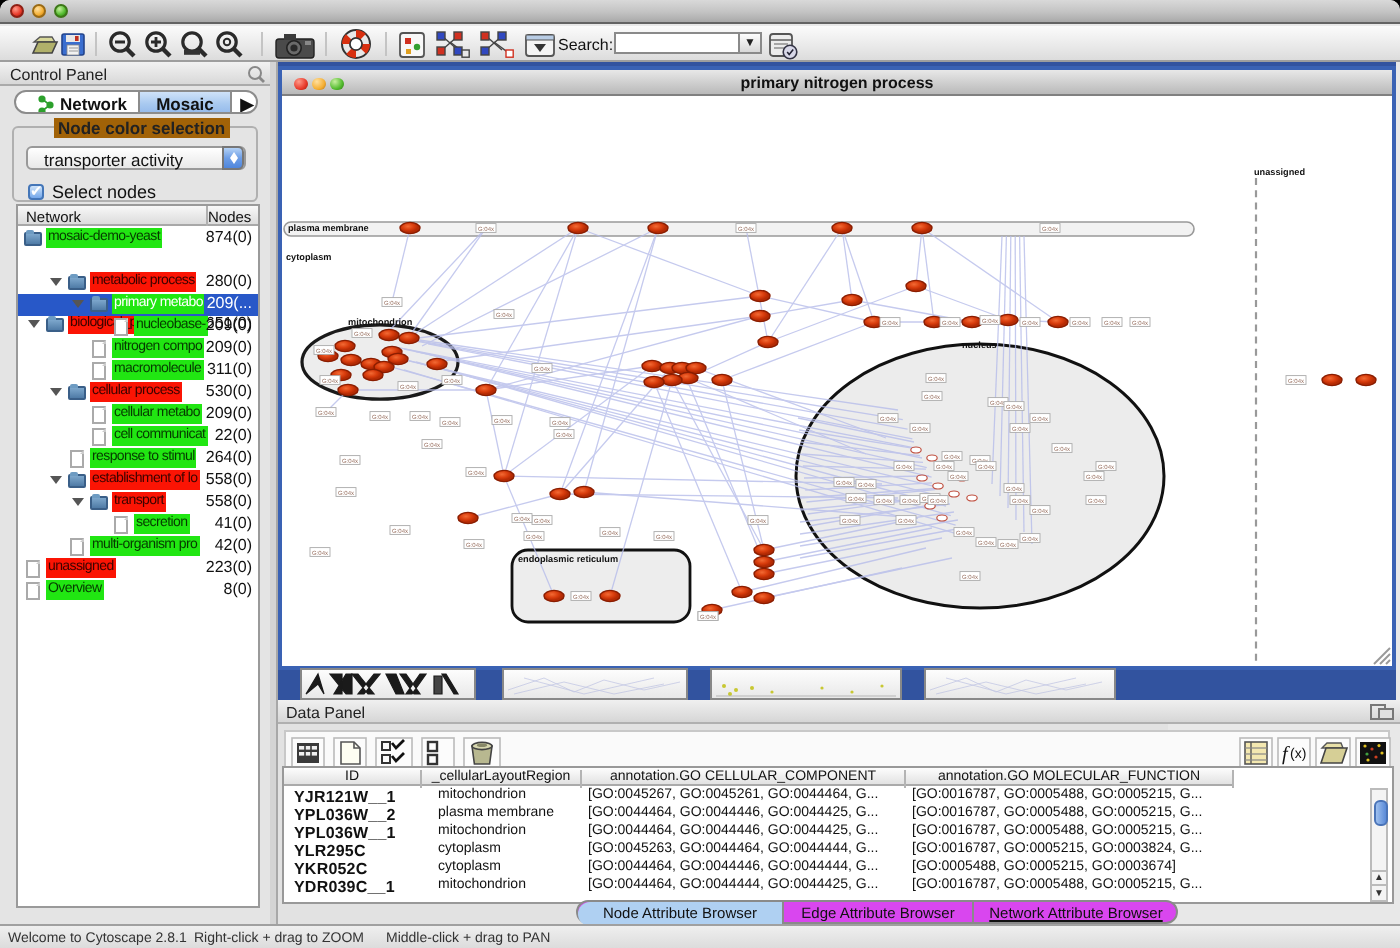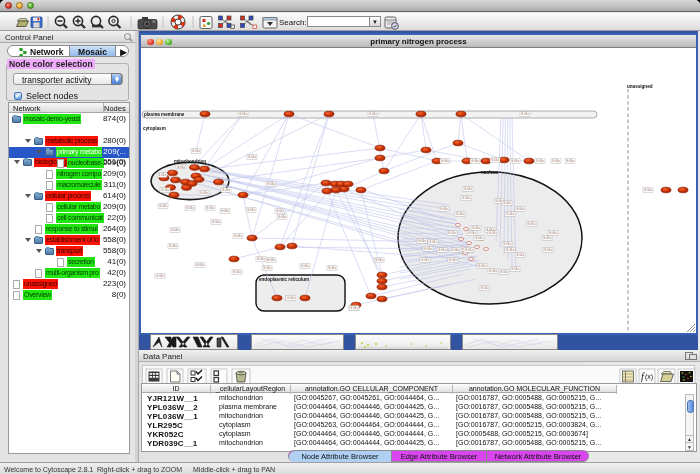--- a/index.html
+++ b/index.html
@@ -28,21 +28,21 @@
 #cphead { position:absolute; left:0; top:0; width:135px; height:12px;
   background:linear-gradient(#f2f2f2,#d8d8d8); border-bottom:1px solid #aaa; }
 #cphead .t { position:absolute; left:5px; top:2px; font-size:8px; color:#222; }
 #tabs { position:absolute; left:7px; top:14px; width:122px; height:12px; background:#fff; border:1px solid #8c8c8c; border-radius:6px; overflow:hidden; }
 #tabs .seg { position:absolute; top:0; height:12px; font-size:8.5px; font-weight:bold; color:#111; }
 #tabnet { left:0; width:61px; }
 #tabnet span { position:absolute; left:22px; top:1px; }
 #tabmos { left:61px; width:47px; background:linear-gradient(#cfe2f8,#a8c9f0 50%,#8fb6ea); border-left:1px solid #8c8c8c; border-right:1px solid #8c8c8c; text-align:center; line-height:12px; }
 #tabarr { left:109px; width:13px; text-align:center; font-size:5.5px; line-height:12px; }
 #groupbox { position:absolute; left:6px; top:32px; width:123px; height:38px; border:1px solid #b0b0b0; border-radius:3px; }
-#groupbox .gt { position:absolute; left:0; top:-5px; background:#f0abfc; padding:0 2px; font-size:8.5px; font-weight:bold; color:#222; }
+#groupbox .gt { position:absolute; left:20px; top:-5px; background:#a16207; padding:0 2px; font-size:8.5px; font-weight:bold; color:#222; }
 #combo { position:absolute; left:6px; top:9px; width:110px; height:12px; background:linear-gradient(#ffffff,#e8e8e8); border:1px solid #999; border-radius:3px; }
 #combo .ct { position:absolute; left:8px; top:1px; font-size:8.5px; color:#111; }
 #combo .stepper { position:absolute; right:0px; top:-1px; width:11px; height:12px;
   background:linear-gradient(#b4d2f6,#6e9ee6 50%,#4f86dc); border:1px solid #777; border-radius:0 3px 3px 0; }
 #combo .stepper:before { content:""; position:absolute; left:2.5px; top:2px; border-left:2.5px solid transparent; border-right:2.5px solid transparent; border-bottom:3px solid #fff; }
 #combo .stepper:after { content:""; position:absolute; left:2.5px; bottom:2px; border-left:2.5px solid transparent; border-right:2.5px solid transparent; border-top:3px solid #fff; }
 #chk { position:absolute; left:7px; top:28px; width:8px; height:8px; background:linear-gradient(#cfe4fa,#74a7ea); border:1px solid #4476b8; border-radius:2px; }
 #chk:before { content:"\2714"; position:absolute; left:0px; top:-2px; font-size:7.5px; color:#fff; }
 #chklbl { position:absolute; left:19px; top:27px; font-size:9px; color:#111; }
 
@@ -83,21 +83,21 @@
 .drow .c2 { position:absolute; left:77px; top:0; }
 .drow .c3 { position:absolute; left:152px; top:0; }
 .drow .c4 { position:absolute; left:314px; top:0; }
 #dscroll { position:absolute; right:2px; top:10px; width:9px; height:57px; background:#f4f4f4; border:1px solid #bbb; }
 #dthumb { position:absolute; left:0.5px; top:5px; width:7px; height:13px; background:linear-gradient(90deg,#9ec0ee,#5a8ad8); border:1px solid #4a74b8; border-radius:3px; }
 
 #btabs { position:absolute; left:288px; top:450px; width:301px; height:12px; background:#d946ef; border:1px solid #8a8a8a; border-radius:6px; }
 #btabs div { position:absolute; top:0; height:12px; font-size:7.5px; color:#111; text-align:center; line-height:11px; }
 #bt1 { left:0; width:103px; background:#afd0f2; border-right:1px solid #8a8a8a; border-radius:6px 0 0 6px; }
 #bt2 { left:103px; width:95px; border-right:1px solid #8a8a8a; }
-#bt3 { left:198px; width:102px; }
+#bt3 { left:198px; width:102px;text-decoration:underline; }
 
 #statusbar { position:absolute; left:0; top:462px; width:700px; height:12px; background:linear-gradient(#efefef,#dcdcdc); border-top:1px solid #a0a0a0; }
 #statusbar span { position:absolute; top:2.5px; font-size:7px; color:#333; }
 </style>
 </head>
 <body>
 <div id="win">
   <div id="titlebar">
     <div class="light" id="lr"></div>
     <div class="light" id="lo"></div>
@@ -267,21 +267,21 @@
           </div>
           <div class="trow" style="top:77px;">
             <div class="file" style="left:37px;"></div>
             <div class="lab g" style="left:47px; max-width:49px; color:#063a00;">macromolecule</div>
             <div class="cnt">311(0)</div>
           </div>
           <div class="trow" style="top:88px;">
             <div class="arr" style="left:16px;"></div>
             <div class="fold" style="left:25px;"></div>
             <div class="lab r" style="left:36px; max-width:60px; color:#3a0300;">cellular process</div>
-            <div class="cnt">614(0)</div>
+            <div class="cnt">530(0)</div>
           </div>
           <div class="trow" style="top:99px;">
             <div class="file" style="left:37px;"></div>
             <div class="lab g" style="left:47px; max-width:49px; color:#063a00;">cellular metabo</div>
             <div class="cnt">209(0)</div>
           </div>
           <div class="trow" style="top:110px;">
             <div class="file" style="left:37px;"></div>
             <div class="lab g" style="left:47px; max-width:49px; color:#063a00;">cell communicat</div>
             <div class="cnt">22(0)</div>

